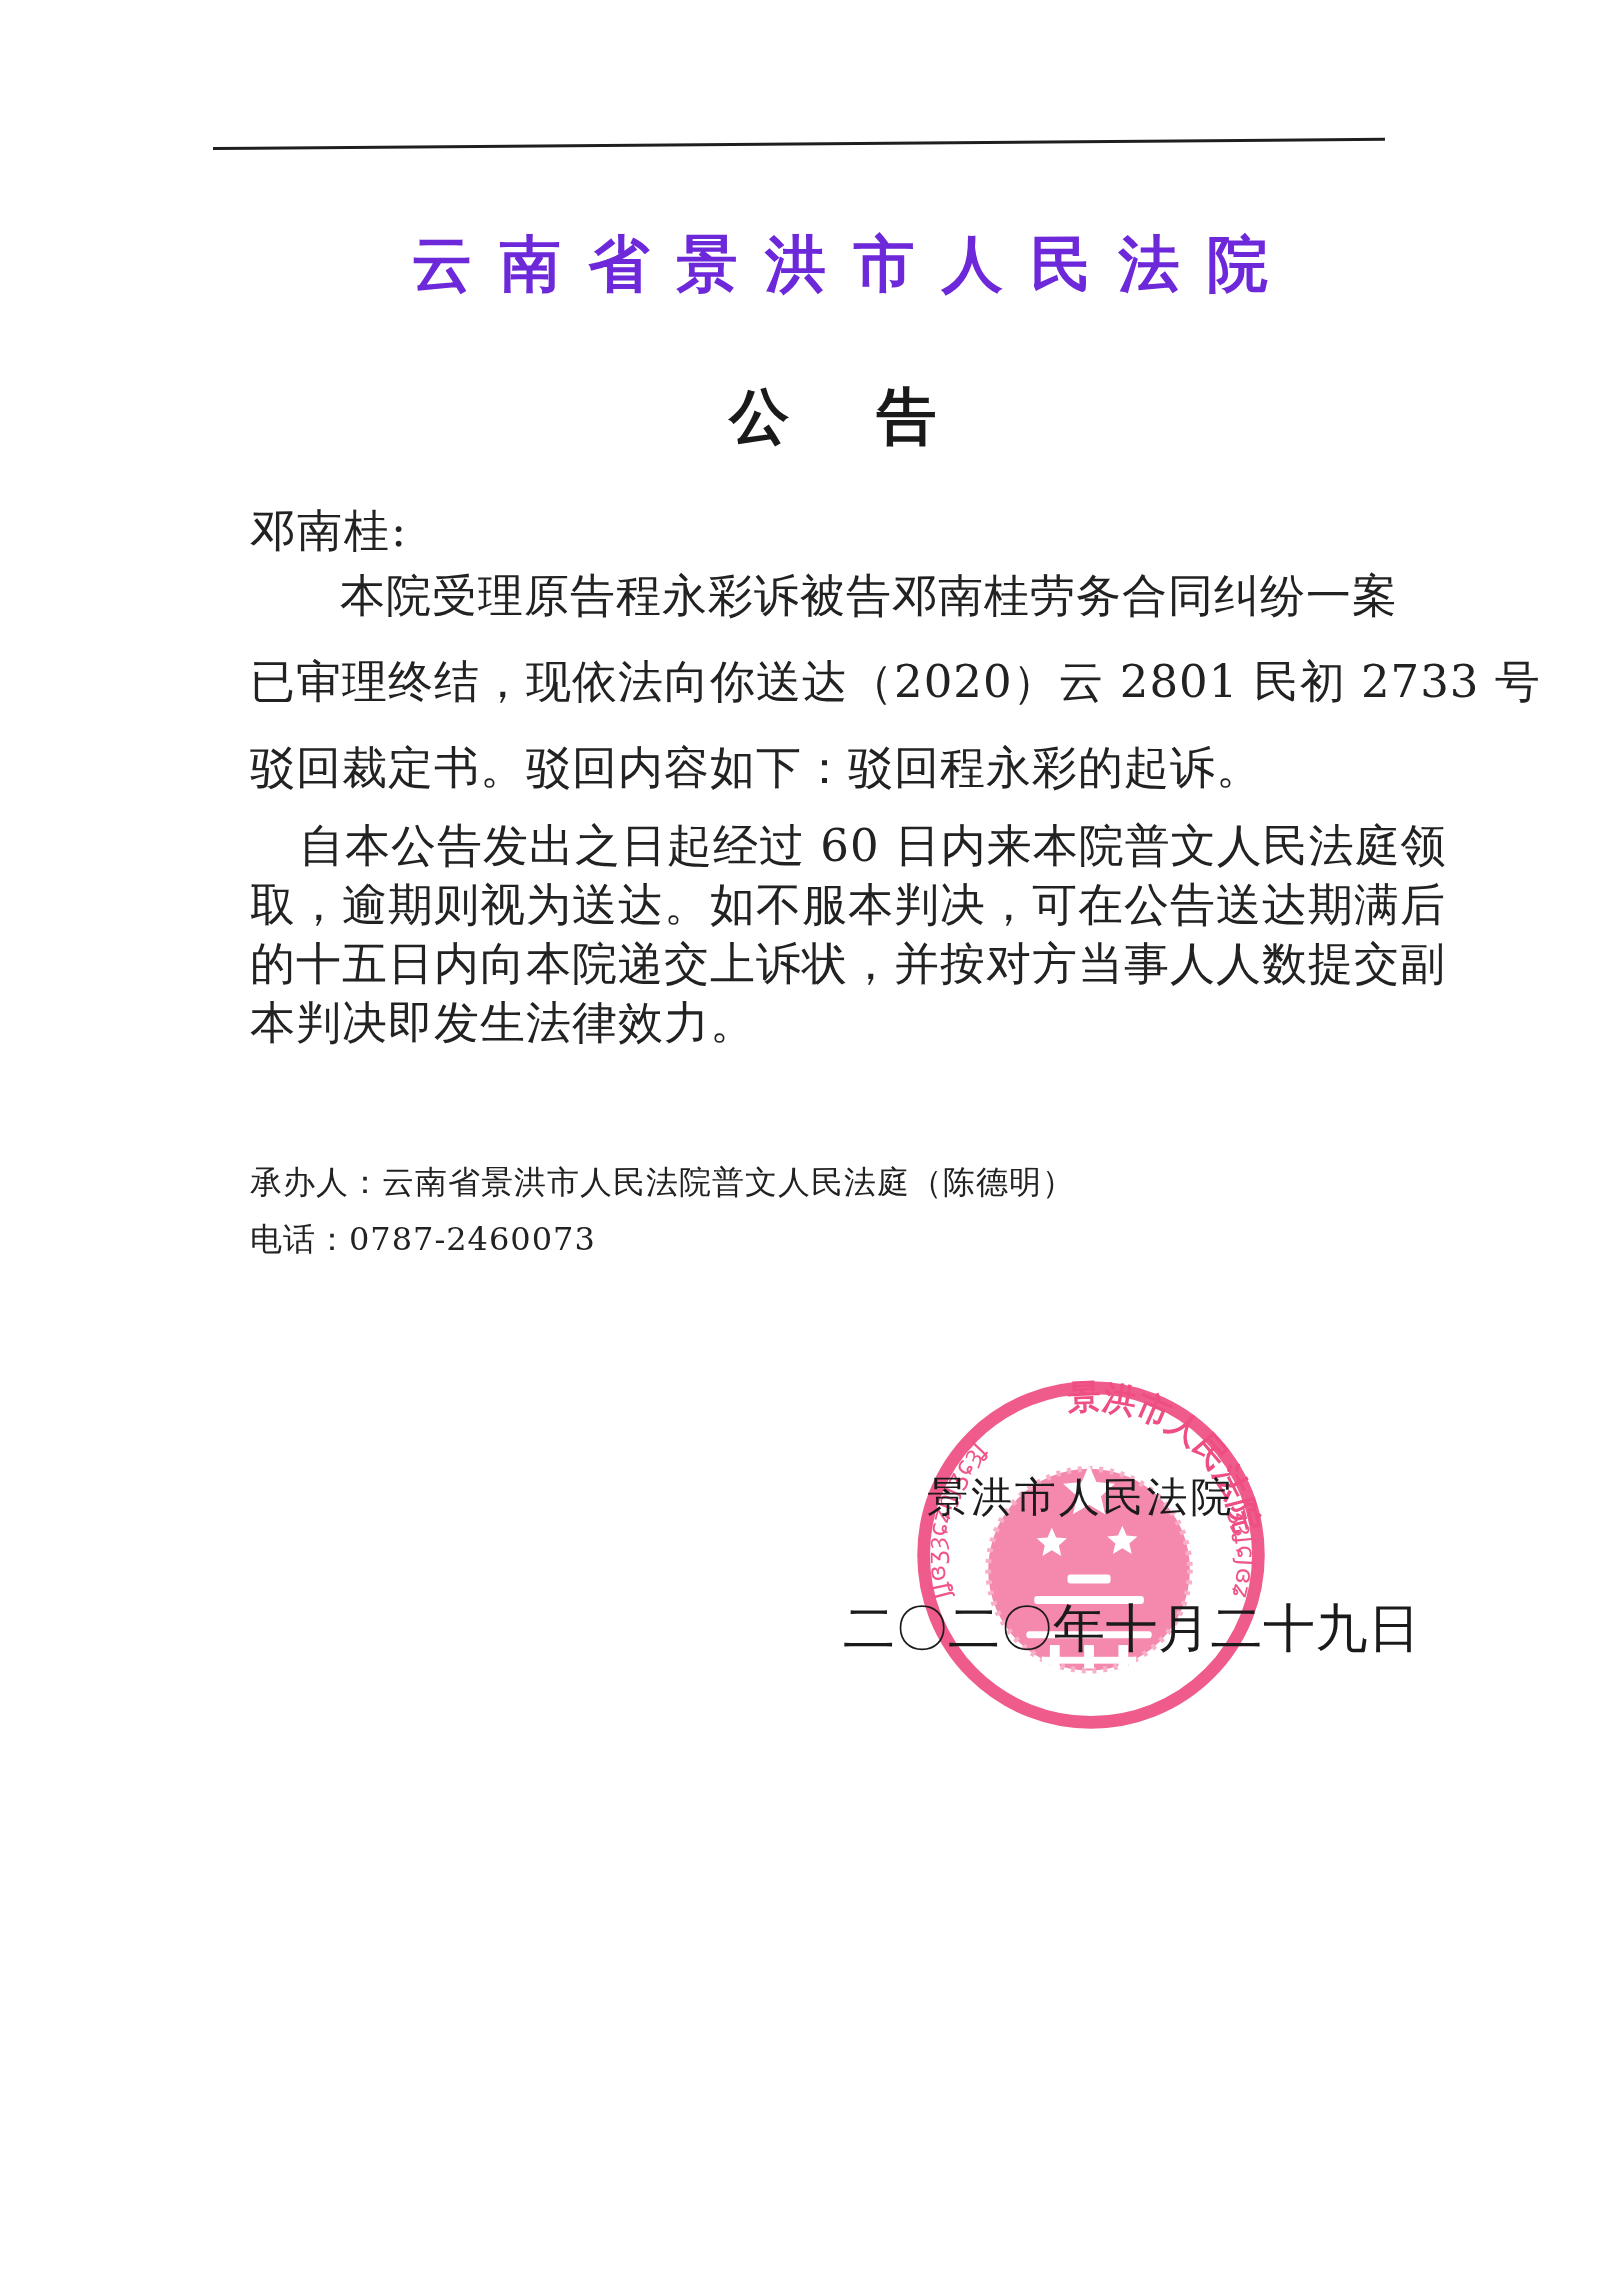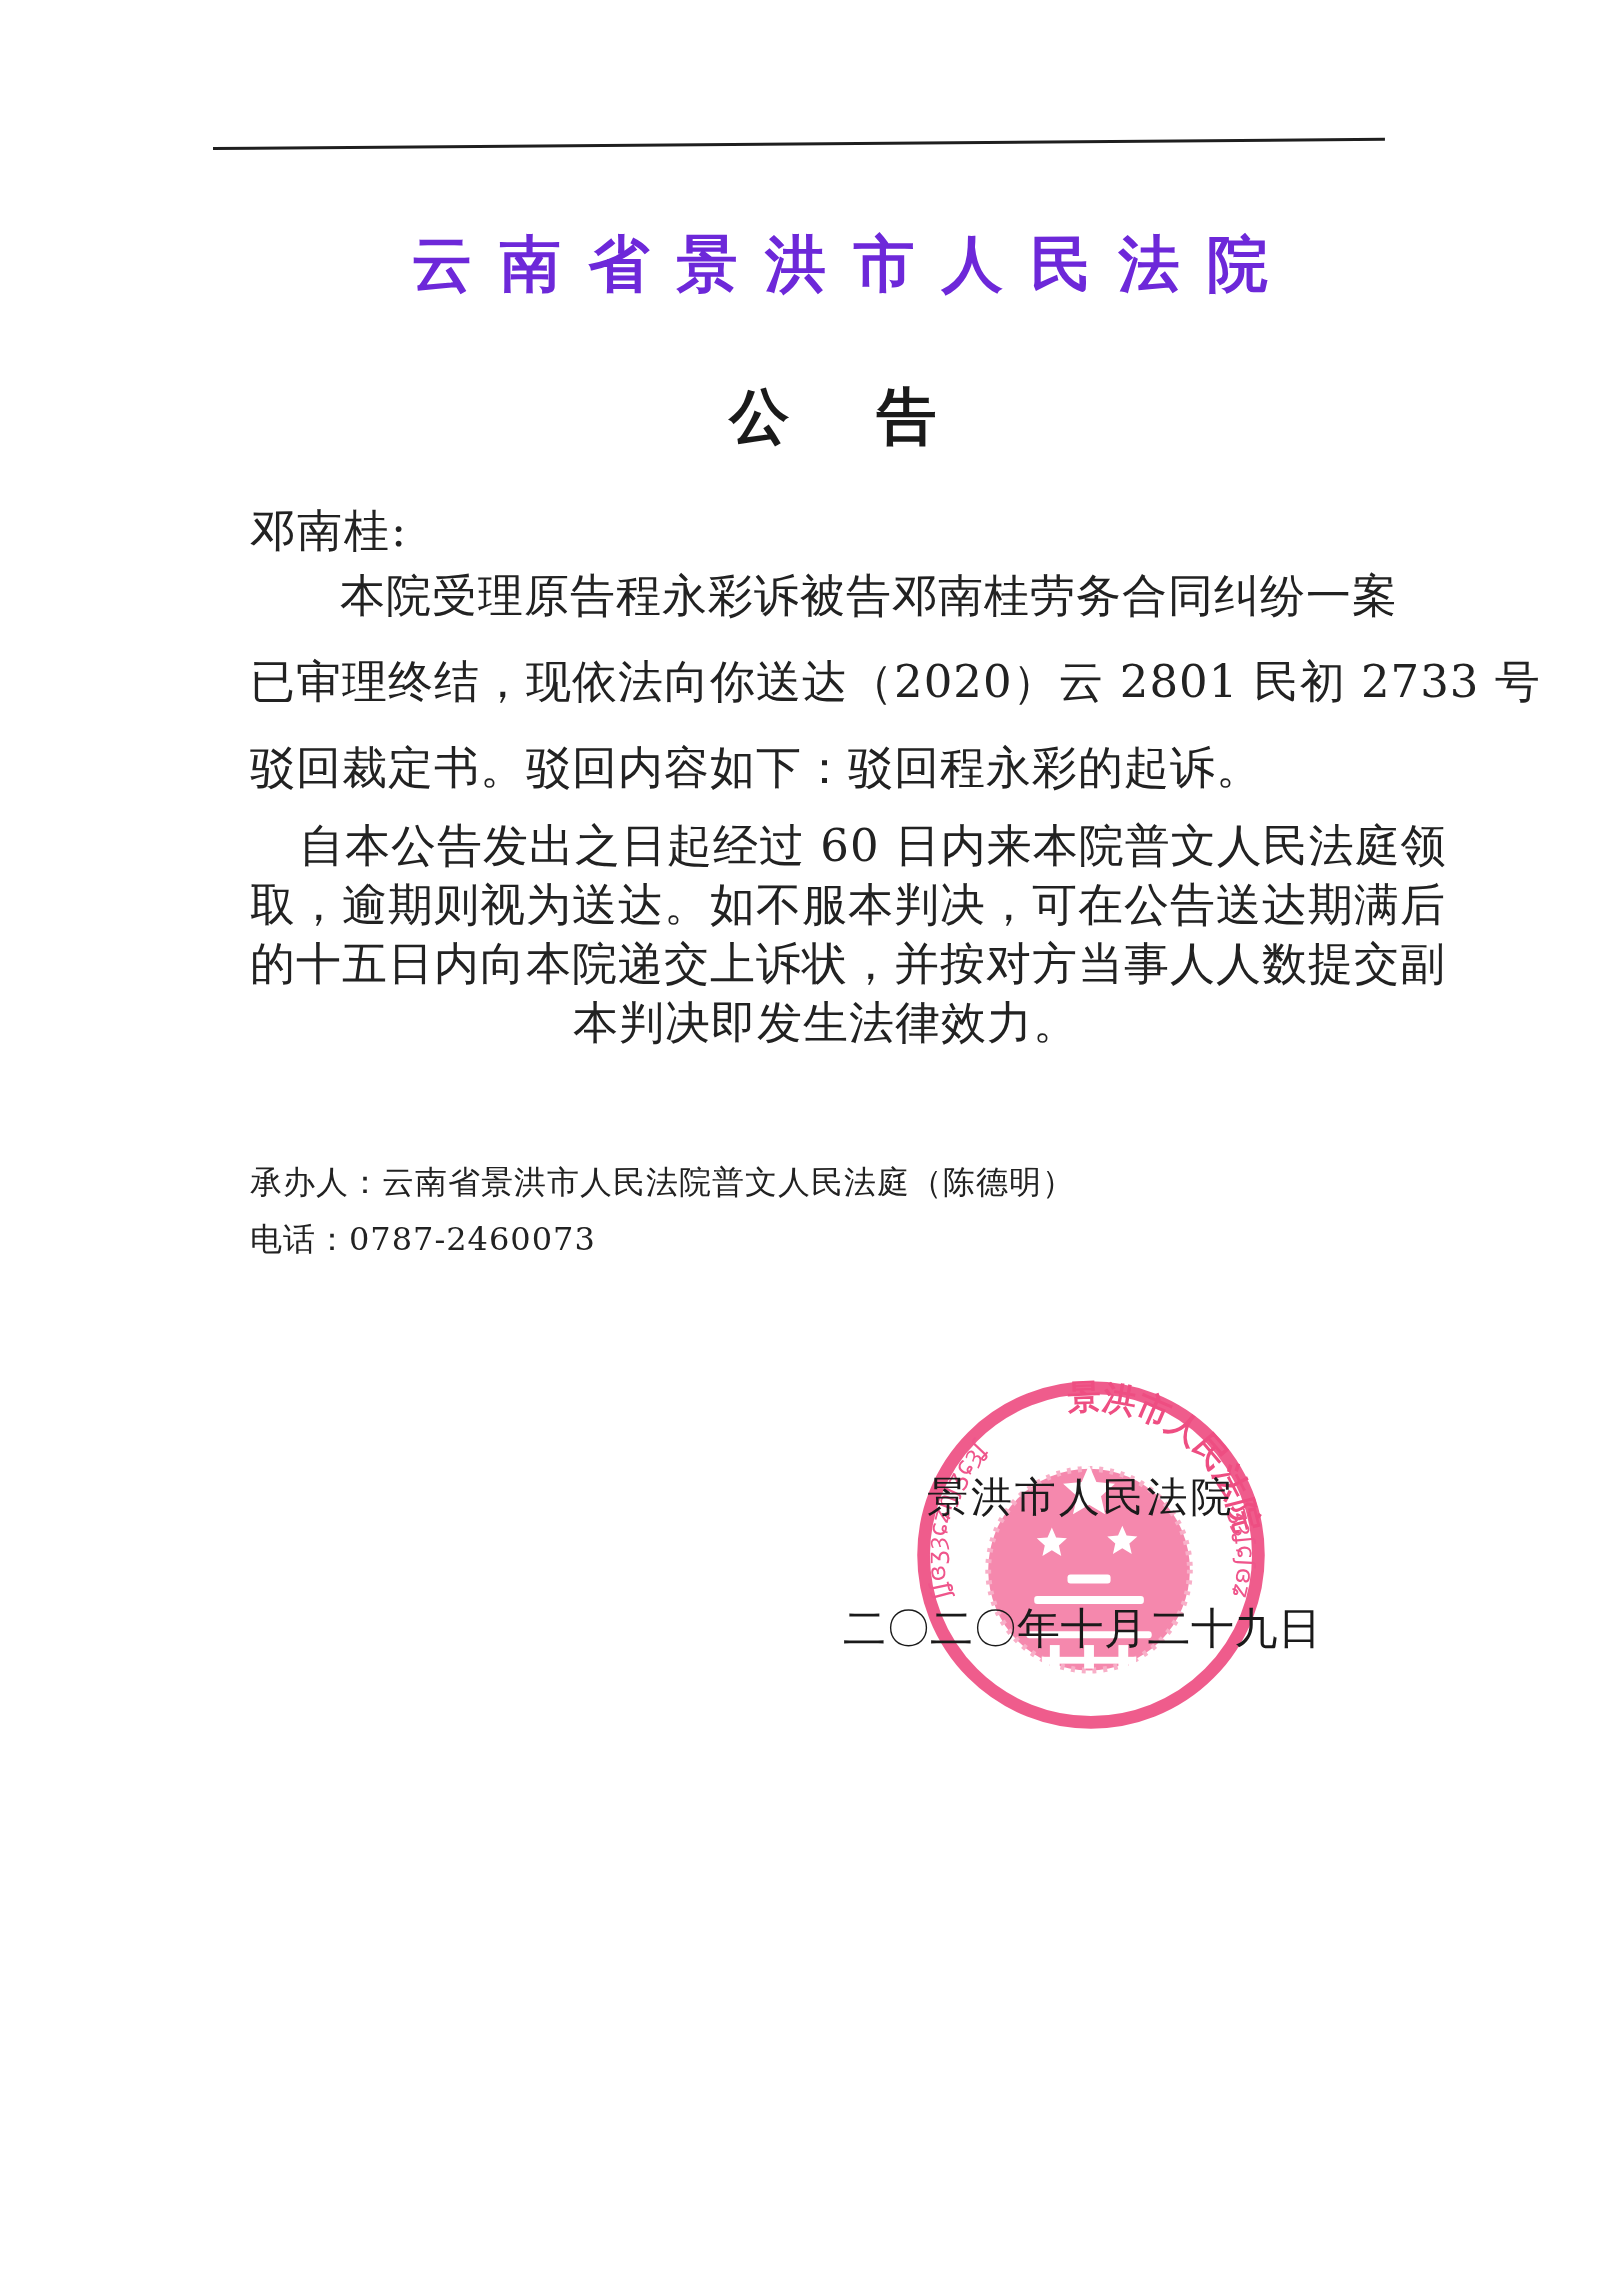--- a/index.html
+++ b/index.html
@@ -23,36 +23,36 @@
   }
   .doc-title{
     top:365px;text-align:center;font-size:60px;line-height:102px;
     font-weight:700;letter-spacing:13.7px;padding-left:13.7px;color:#1a1a1a;
     white-space:nowrap;
   }
   .salutation{
     top:505px;font-size:45px;line-height:51px;letter-spacing:2px;
   }
   .para1{top:553px;font-size:45px;line-height:86px;letter-spacing:1px;}
-  .para2{top:816px;font-size:45px;line-height:59px;letter-spacing:1px;text-align:center;}
+  .para2{top:816px;font-size:45px;line-height:59px;letter-spacing:1px;}
   .para .line{white-space:nowrap;}
   .indent-2{padding-left:90px;}
   .indent-1{padding-left:49px;}
   .handler-block{top:1154px;font-size:32px;line-height:57px;letter-spacing:1px;}
   .seal-wrap{
     position:absolute;left:905px;top:1369px;width:372px;height:372px;z-index:1;
   }
   .seal-court-name{
     position:absolute;left:927px;top:1474px;z-index:2;
     font-size:41px;line-height:47px;font-weight:500;letter-spacing:2.9px;
     color:#1b1b1b;white-space:nowrap;
   }
   .seal-date{
     position:absolute;left:843px;top:1604px;z-index:2;
-    font-size:43px;line-height:49px;letter-spacing:0.5px;
+    font-size:52px;line-height:49px;letter-spacing:0.5px;
     color:#1a1a1a;white-space:nowrap;
   }
   .ring-cn{font-family:"DejaVu Serif","Liberation Serif",serif;font-weight:700;}
   .ring-dai{font-family:"DejaVu Sans","Liberation Sans",sans-serif;}
 </style>
 </head>
 <body>
 
 <div class="page">
 

